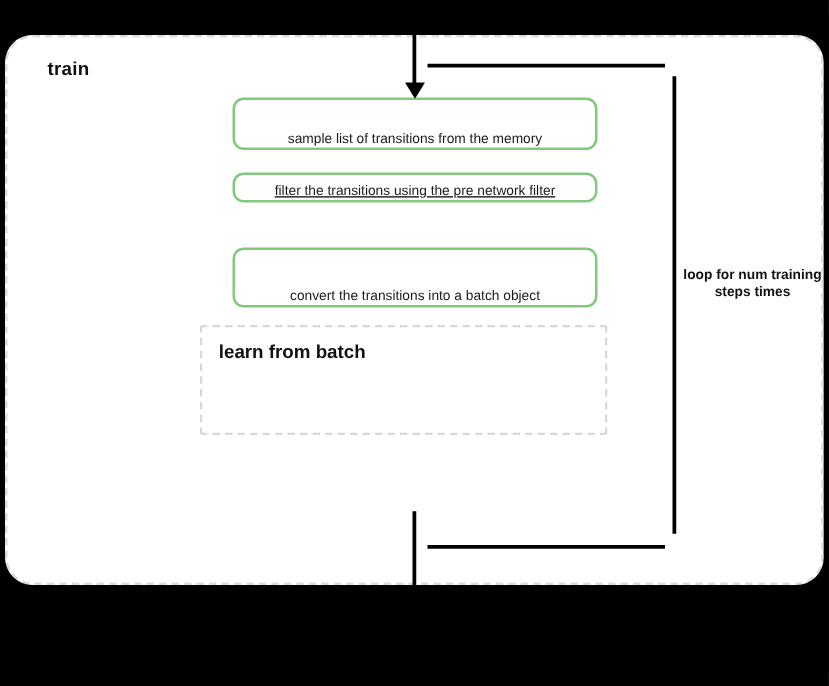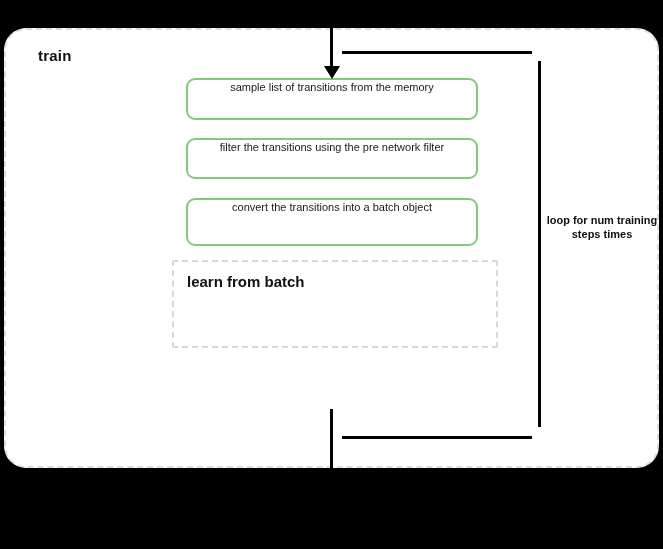--- a/index.html
+++ b/index.html
@@ -44,40 +44,40 @@
   
   .proc-box {
     position: absolute;
     left: 186px;
     width: 292px;
     background: #ffffff;
     border: 2.5px solid #84c87f;
     border-radius: 9px;
     box-sizing: border-box;
     display: flex;
-    align-items: flex-start;
+    align-items: flex-end;
     justify-content: center;
   }
   .proc-box-label {
     font-size: 11px;
     color: #1a1a1a;
     text-align: center;
     line-height: 14px;
     white-space: nowrap;
   }
 
   #proc-box-0 { top: 78px;  height: 42px; }
-  #proc-box-1 { top: 138px; height: 41px; }
+  #proc-box-1 { top: 138px; height: 24px; text-decoration: underline; }
   #proc-box-2 { top: 198px; height: 48px; }
   #proc-box-3 { top: 368px; height: 41px; }
 
   
   #learn-group {
     position: absolute;
-    left: 172px;
+    left: 160px;
     top: 260px;
     width: 326px;
     height: 88px;
     background: #ffffff;
     border: 2px dashed #d8d8d8;
     border-radius: 2px;
     box-sizing: border-box;
   }
   #learn-group-title {
     position: absolute;

